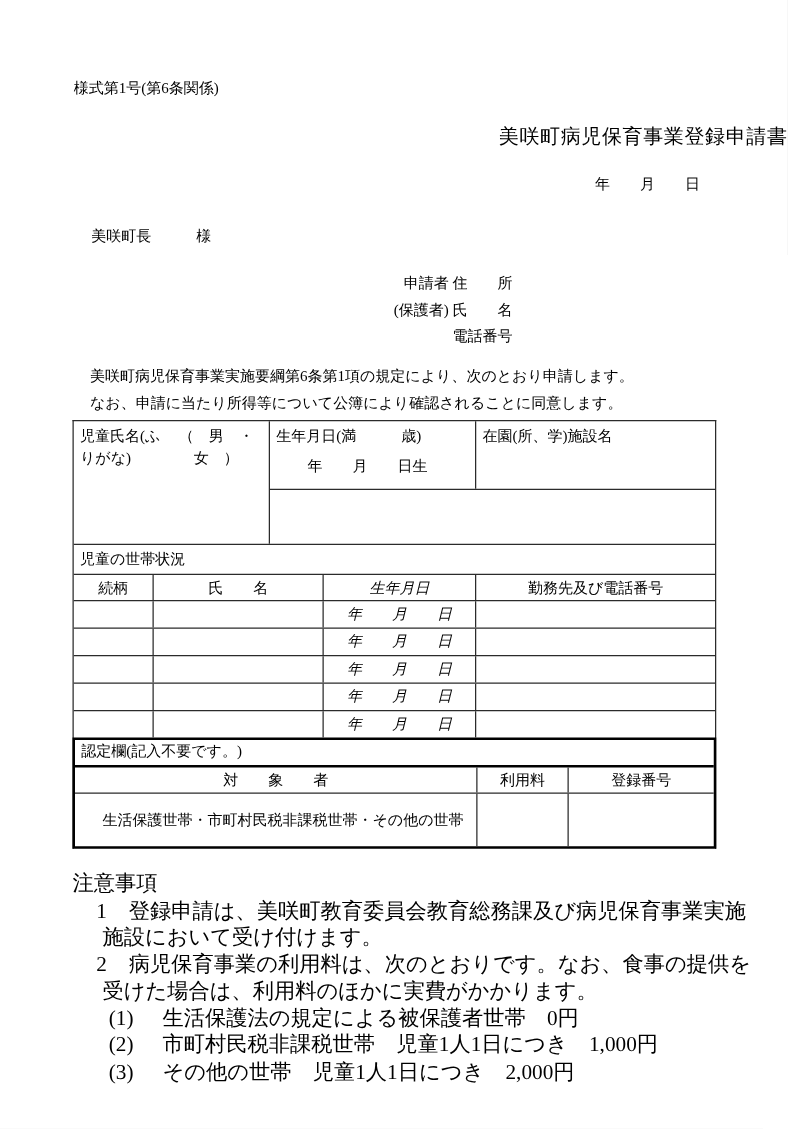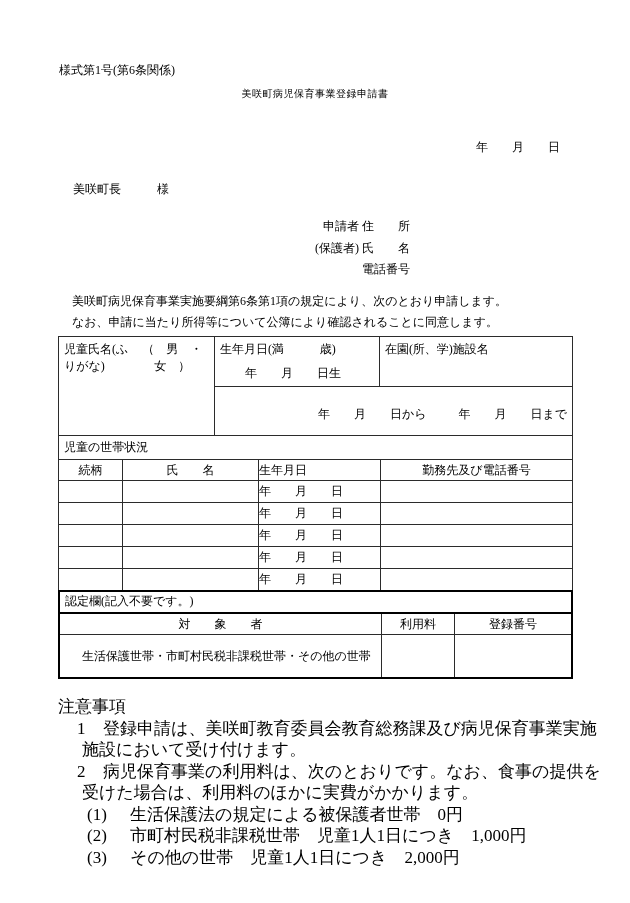--- a/index.html
+++ b/index.html
@@ -6,21 +6,21 @@
   html,body { background:#f2f2f2; }
   .page {
     position:relative; width:630px; height:903px; margin:0 auto;
     background:#ffffff; color:#000000;
     font-family:"Liberation Serif","DejaVu Serif",serif;
     font-size:12px; overflow:hidden;
   }
   .abs { position:absolute; }
 
   .form-number { left:59px; top:62px; }
-  .doc-title   { left:0; width:630px; top:87px; text-align:center; font-size:10px; letter-spacing:0.5px; }
+  .doc-title   { left:0; width:630px; top:99px; text-align:right; font-size:16px; letter-spacing:0.5px; }
   .date-line   { right:70px; top:139px; }
   .addressee   { left:73px; top:181px; }
   .addressee .honorific { margin-left:36px; }
 
   .applicant { left:287px; top:216px; line-height:21.5px;margin-left:20px; }
   .app-row   { display:flex; }
   .app-label { width:52px; text-align:right; white-space:pre; }
   .app-value { margin-left:3px; white-space:pre; }
 
   .intro { left:58px; top:291px; width:526px; line-height:21px; }
@@ -43,21 +43,21 @@
   .birth-value { margin-top:7px; text-align:center; padding-right:8px; }
   .cell-facility { flex:1; padding:4px 5px; }
   .rowA-bottom { flex:1; padding:3px 5px; }
   .period-value { margin-top:1px; margin-left:62px; white-space:pre; }
   .period-value .p2 { margin-left:32px; }
 
   .row-band { height:24px; line-height:23px; padding-left:5px; display:block; }
 
   .row-head { height:21px; line-height:20px; text-align:center; }
   .row-data { height:22px; line-height:21px; }
-  .hc1 { width:64px; }  .hc2 { width:136px; } .hc3 { width:122px; text-align:left; } .hc4 { flex:1; }
+  .hc1 { width:64px; }  .hc2 { width:136px; } .hc3 { width:122px; text-align:center;font-style:italic; } .hc4 { flex:1; }
   .row-head .hc2 { text-align:center; }
 
   .cert-box  { border:2px solid #000; margin:0 -1px; }
   .cert-title{ height:20px; line-height:19px; padding-left:5px; }
   .cert-head { display:flex; height:22px; line-height:21px; border-top:2px solid #000000; text-align:center; }
   .cert-data { display:flex; height:43px; border-top:1px solid #2b2b2b; }
   .cc1 { width:321px; } .cc2 { width:73px; } .cc3 { flex:1; }
   .cert-data .cc1 { display:flex; align-items:center; padding-left:22px; }
 
   
@@ -113,23 +113,20 @@
         <div class="rowA-top">
           <div class="cell-birth br">
             <div>生年月日(満　　　歳)</div>
             <div class="birth-value">年　　月　　日生</div>
           </div>
           <div class="cell-facility">
             <span>在園(所、学)施設名</span>
           </div>
         </div>
         <div class="rowA-bottom">
-          <div class="period-value">
-            <span class="p1">年　　月　　日から</span><span class="p2">年　　月　　日まで</span>
-          </div>
         </div>
       </div>
     </div>
 
     <div class="fr row-band">児童の世帯状況</div>
 
     <div class="fr row-head">
       <div class="hc1 br">続柄</div>
       <div class="hc2 br">氏　　名</div>
       <div class="hc3 br">生年月日</div>

